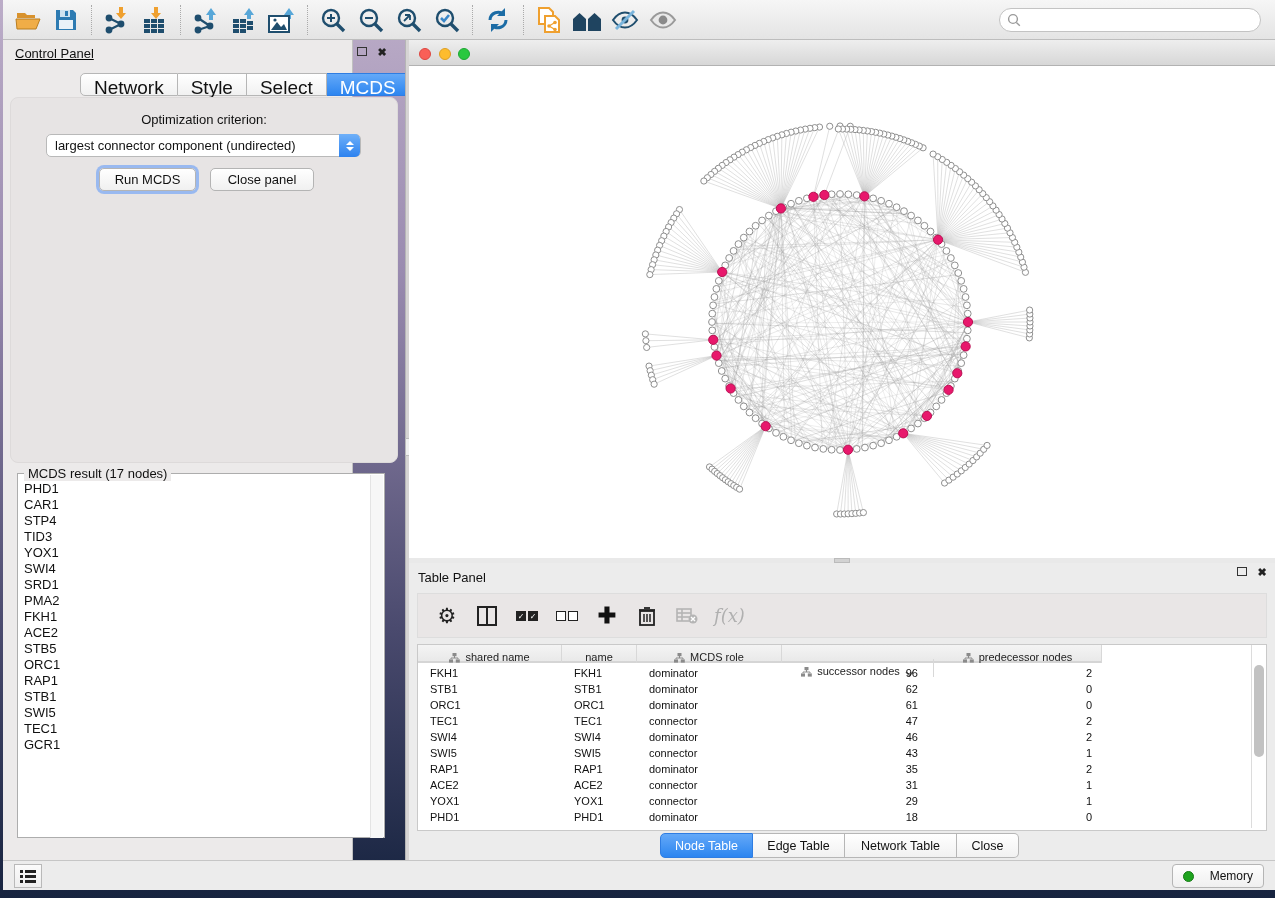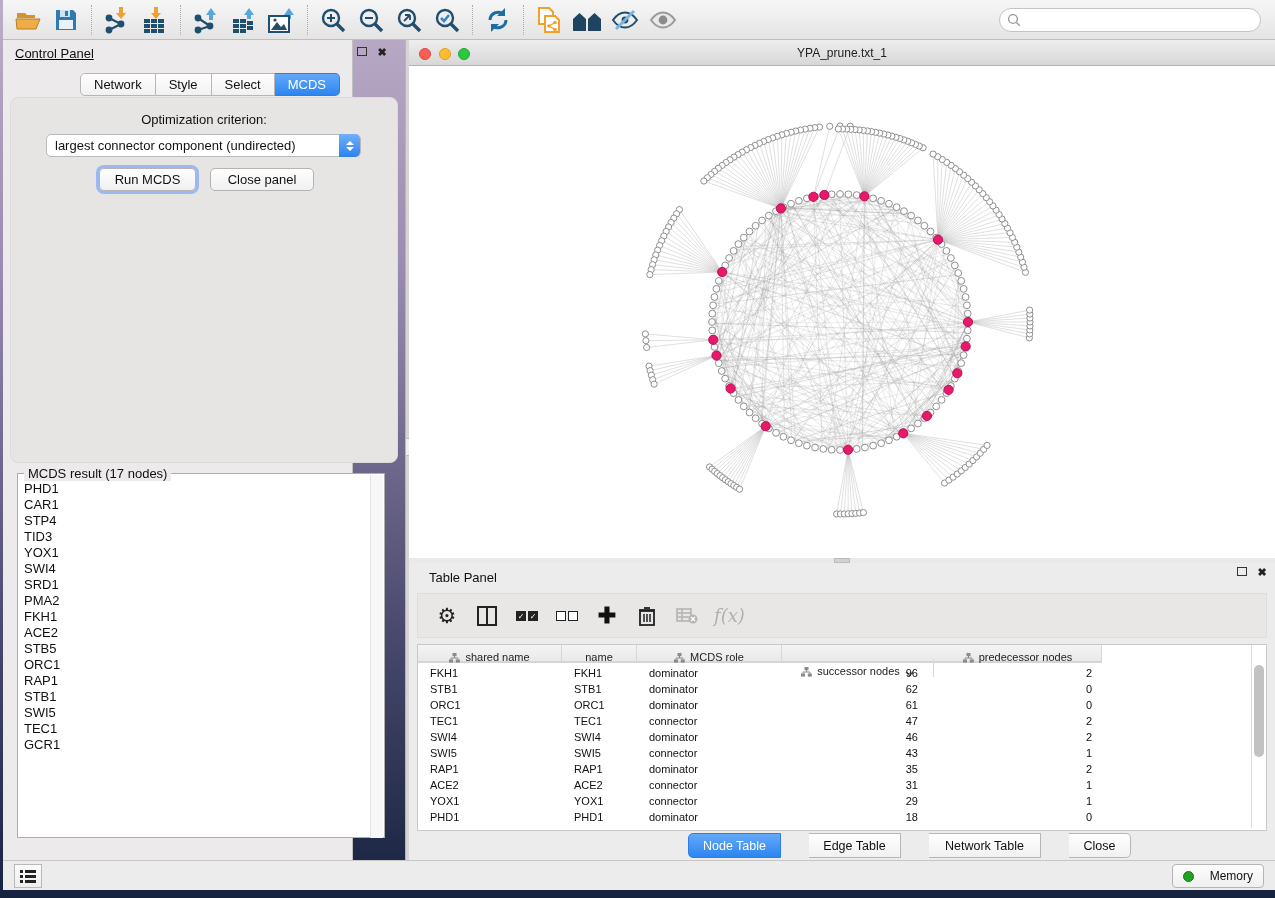--- a/index.html
+++ b/index.html
@@ -22,21 +22,21 @@
   
   #control-panel { left:3px; top:40px; width:350px; height:820px; background:#eceaea; border-right:1px solid #c0c0c0;text-decoration:underline; }
   #cp-title-row { position:relative; height:26px; padding-left:12px; display:flex; align-items:center; }
   #cp-title { font-size:13px; color:#111; }
   .panel-ctl { position:absolute; top:5px; width:14px; height:14px; font-size:11px; line-height:14px;
     text-align:center; color:#222; font-weight:bold; }
   .float-glyph { border:1.5px solid #333; width:10px; height:9px; display:inline-block; margin-top:2px; }
   #cp-tabs { position:absolute; left:77px; top:33px; }
   .seg { display:flex; }
   .seg .seg-btn { border:1px solid #b6b6b6; border-left:none; background:linear-gradient(#ffffff,#f1f1f1);
-    font-size:13px; color:#111; padding:3px 13px; height:23px; }
+    font-size:19px; color:#111; padding:3px 13px; height:23px; }
   .seg .seg-btn:first-child { border-left:1px solid #b6b6b6; border-radius:5px 0 0 5px; }
   .seg .seg-btn:last-child { border-radius:0 5px 5px 0; }
   .seg .seg-btn.sel { background:linear-gradient(#64a9f8,#2c85f0); color:#fff; border-color:#2f7de2; }
   #cp-inner { position:absolute; left:7px; top:57px; width:388px; height:366px;
     background:#e7e4e4; border:1px solid #dddada; border-radius:8px; }
   #opt-label { display:block; text-align:center; margin-top:14px; font-size:13px; color:#111; }
   #criterion-select { position:absolute; left:35px; top:36px; width:315px; height:23px;
     background:#fff; border:1px solid #b9b9b9; border-radius:5px; font-size:13px; color:#111;
     display:flex; align-items:center; padding-left:8px; }
   #criterion-stepper { position:absolute; right:0; top:-1px; width:21px; height:23px; border-radius:0 5px 5px 0;
@@ -66,42 +66,42 @@
     background:linear-gradient(#eeeeee,#d7d7d7); border-bottom:1px solid #b2b2b2; }
   #net-title { position:absolute; width:100%; text-align:center; top:6px; font-size:12px; color:#222; }
   .tl { position:absolute; top:8px; width:12px; height:12px; border-radius:50%; }
   #tl-red   { left:10px;  background:#f95f57; border:1px solid #dd4741; }
   #tl-yellow{ left:30px; background:#fdbc2e; border:1px solid #dfa023; }
   #tl-green { left:49px; background:#29c83f; border:1px solid #1ea733; }
   #graph-wrap { position:absolute; top:26px; left:0; width:866px; height:492px; }
 
   
   #table-panel { left:409px; top:563px; width:866px; height:297px; background:#ececec; }
-  #tp-title-row { position:relative; height:28px; display:flex; align-items:center; padding-left:20px; }
+  #tp-title-row { position:relative; height:28px; display:flex; align-items:center; padding-left:9px; }
   #tp-title { font-size:13px; color:#111; }
   #tp-toolbar { position:absolute; left:8px; top:30px; width:850px; height:45px; background:#e9e6e6;
     border:1px solid #ddd; display:flex; align-items:center; gap:14px; padding-left:16px; }
   .tp-icon { width:26px; height:26px; display:flex; align-items:center; justify-content:center; background:none; border:none; }
   .chkpair { display:flex; gap:2px; }
   .chkbox { width:10px; height:10px; border:1.5px solid #222; font-size:8px; line-height:9px; text-align:center; color:#222; background:#fff; }
   .chkbox.filled { background:#222; color:#fff; }
   #fx-label { font-family:"DejaVu Serif", serif; font-style:italic; font-size:18px; color:#b0b0b0; }
 
   #node-table { position:absolute; left:8px; top:81px; width:850px; height:187px; background:#fff; border:1px solid #c9c9c9; }
   #nt-header { position:relative; height:18px; background:linear-gradient(#f4f4f4,#e9e9e9); border-bottom:2px solid #d5d5d5; display:flex; }
   .nt-hcell { position:relative; height:18px; border-right:1px solid #d8d8d8; display:flex; align-items:flex-end; justify-content:center; gap:5px;
     font-size:11px; color:#222; }
   .nt-rows { position:absolute; top:20px; left:0; right:16px; }
   .nt-row { display:flex; height:16px; }
   .nt-cell { font-size:11px; color:#111; line-height:16px; white-space:nowrap; overflow:hidden; }
   .num { text-align:right; }
   #nt-scroll { position:absolute; top:0; right:0; width:15px; height:183px; background:#fff; border-left:1px solid #dcdcdc; }
   #nt-thumb { position:absolute; top:20px; right:2px; width:10px; height:92px; background:#c2c2c2; border-radius:6px; }
   #tp-tabs { position:absolute; left:251px; top:270px; }
-  #tp-tabs .seg-btn { font-size:12.5px; height:25px;margin-left:28px; }
+  #tp-tabs .seg-btn { font-size:12.5px; height:25px; }
 
   
   #status-bar { left:3px; top:860px; width:1272px; height:30px; background:#ececec; border-top:1px solid #c6c6c6; }
   #list-btn { position:absolute; left:11px; top:3px; width:28px; height:24px; background:linear-gradient(#fbfbfb,#eee);
     border:1px solid #b9b9b9; display:flex; align-items:center; justify-content:center; }
   #memory-btn { position:absolute; right:11px; top:3px; height:24px; background:linear-gradient(#fdfdfd,#f0f0f0);
     border:1px solid #b5b5b5; border-radius:4px; display:flex; align-items:center; gap:16px; padding:0 10px; font-size:12px; color:#111; }
   #memory-dot { width:11px; height:11px; border-radius:50%; background:#1ea31e; border:1px solid #157a15; }
 
   svg { display:block; }
@@ -316,21 +316,20 @@
     </div>
   <div id="h-divider" class="abs">
       <div id="h-handle"></div>
     </div>
 
   <div id="network-view" class="abs">
     <div id="net-titlebar">
       <span class="tl" id="tl-red"></span>
       <span class="tl" id="tl-yellow"></span>
       <span class="tl" id="tl-green"></span>
-      <span id="net-title">YPA_prune.txt_1</span>
     </div>
     <div id="graph-wrap">
       <svg id="graph-svg" width="866" height="492" viewBox="0 0 866 492">
           <line x1="340.36798437487636" y1="346.3871547495956" x2="362.1161124547798" y2="148.11575630956366" stroke="#9a9a9a" stroke-opacity="0.28" stroke-width="0.6"></line>
           <line x1="479.81584472195516" y1="137.67412242420528" x2="357.8950617993727" y2="361.0698244534674" stroke="#9a9a9a" stroke-opacity="0.28" stroke-width="0.6"></line>
           <line x1="319.7227914037315" y1="192.74351537571388" x2="422.24445629314005" y2="128.29980244965452" stroke="#9a9a9a" stroke-opacity="0.28" stroke-width="0.6"></line>
           <line x1="344.6857976308245" y1="350.5190905022526" x2="540.9798922848234" y2="190.5139458127256" stroke="#9a9a9a" stroke-opacity="0.28" stroke-width="0.6"></line>
           <line x1="508.65055229557646" y1="357.7565316242252" x2="486.7884981957801" y2="140.79738080642682" stroke="#9a9a9a" stroke-opacity="0.28" stroke-width="0.6"></line>
           <line x1="516.2689497939082" y1="351.46311434812907" x2="558.9997659754562" y2="255.75523433970284" stroke="#9a9a9a" stroke-opacity="0.28" stroke-width="0.6"></line>
           <line x1="405.32573879402105" y1="130.60130657966502" x2="489.88831187579353" y2="369.6493146676181" stroke="#9a9a9a" stroke-opacity="0.28" stroke-width="0.6"></line>

